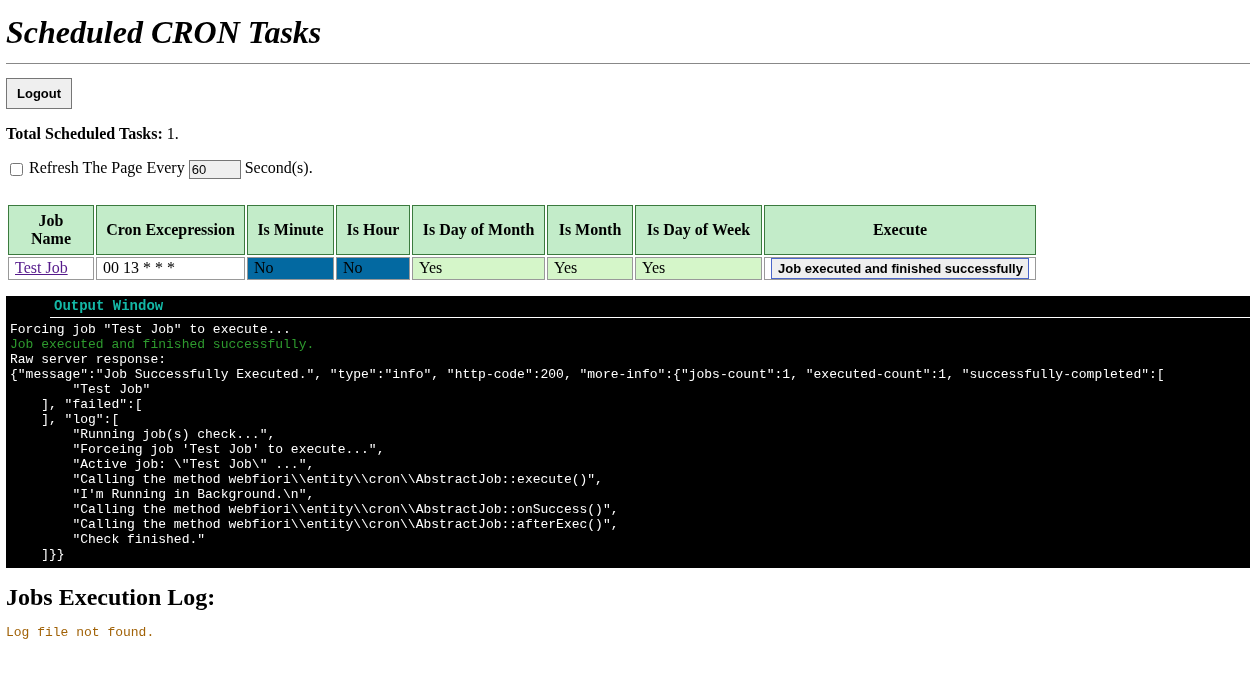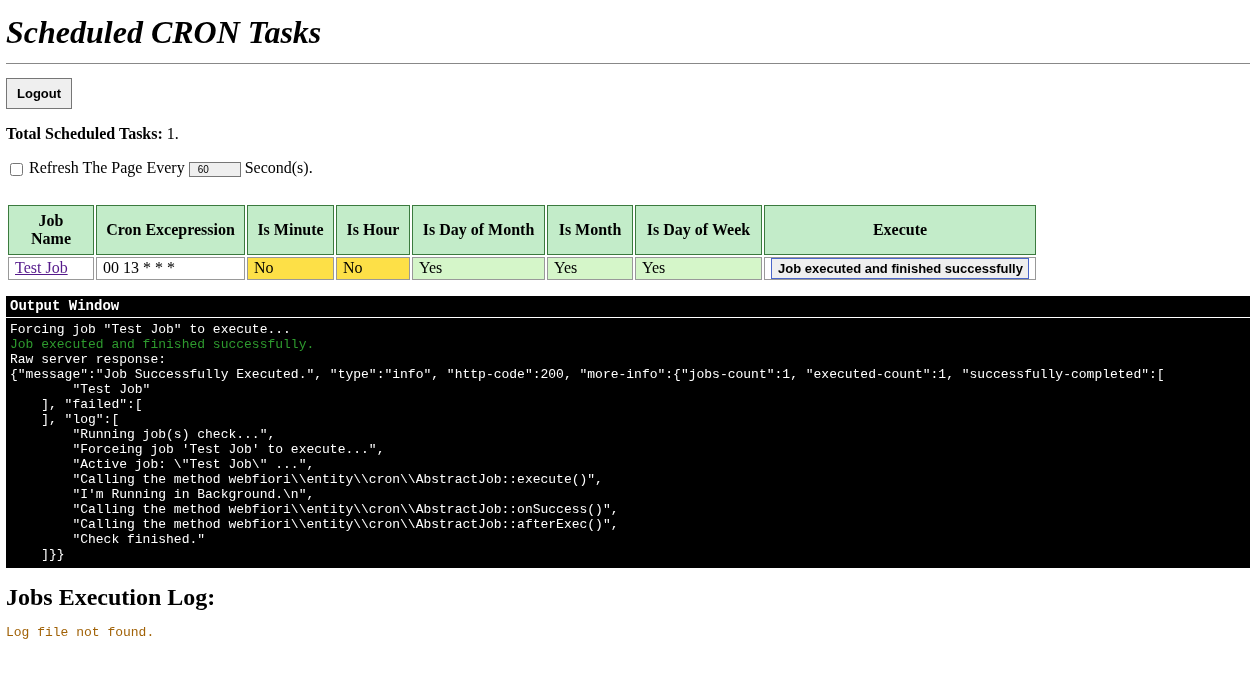--- a/index.html
+++ b/index.html
@@ -30,22 +30,22 @@
       background: #efefef;
       border: 1px solid #767676;
       cursor: pointer;
     }
     .total-line { margin: 16px 0 16px 0; }
     .total-line b { font-weight: bold; }
     .refresh-line { margin: 10px 0 24px 0; }
     .refresh-line input[type="checkbox"] { vertical-align: middle; margin-right: 2px; }
     .refresh-line input[type="number"] {
       width: 52px;
-      font-size: 10px;
-      padding: 1px 8px;
+      font-size: 13px;
+      padding: 1px 2px;
       background: #efefef;
       border: 1px solid #767676;
       vertical-align: middle;
     }
     table.jobs {
       border-collapse: separate;
       border-spacing: 2px;
       width: 1016px;
       table-layout: fixed;
     }
@@ -65,21 +65,21 @@
       vertical-align: middle;
     }
     .col-jobname { width: 86px; }
     .col-cron    { width: 149px; }
     .col-minute  { width: 87px; }
     .col-hour    { width: 74px; }
     .col-dom     { width: 133px; }
     .col-month   { width: 86px; }
     .col-dow     { width: 127px; }
     .col-exec    { width: 272px; text-align: center; }
-    td.no  { background: #fde047; }
+    td.no  { background: #0369a1; }
     td.yes { background: #d5f6c9; }
     a.job-link { color: #551a8b; text-decoration: underline; }
     .exec-btn {
       display: inline-block;
       width: 100%;
       text-align: center;
       font-family: Arial, sans-serif;
       font-size: 13px;
       font-weight: bold;
       padding: 2px 6px;
@@ -93,24 +93,25 @@
       background: #000;
       color: #fff;
       font-family: "Courier New", Courier, monospace;
       font-size: 13px;
       line-height: 15px;
       padding: 0;
       width: 100%;
     }
     .output-title {
       font-weight: bold;
-      color: #ffffff;
+      color: #14b8a6;
       border-bottom: 1px solid #fff;
       padding: 3px 4px 3px 4px;
       font-size: 14px;
+      margin-left: 44px;
     }
     .output-body {
       padding: 4px 4px 6px 4px;
       white-space: pre;
       overflow: hidden;
     }
     .output-body .green { color: #2e9a2e; }
     h2.log-title {
       font-size: 24px;
       font-weight: bold;

